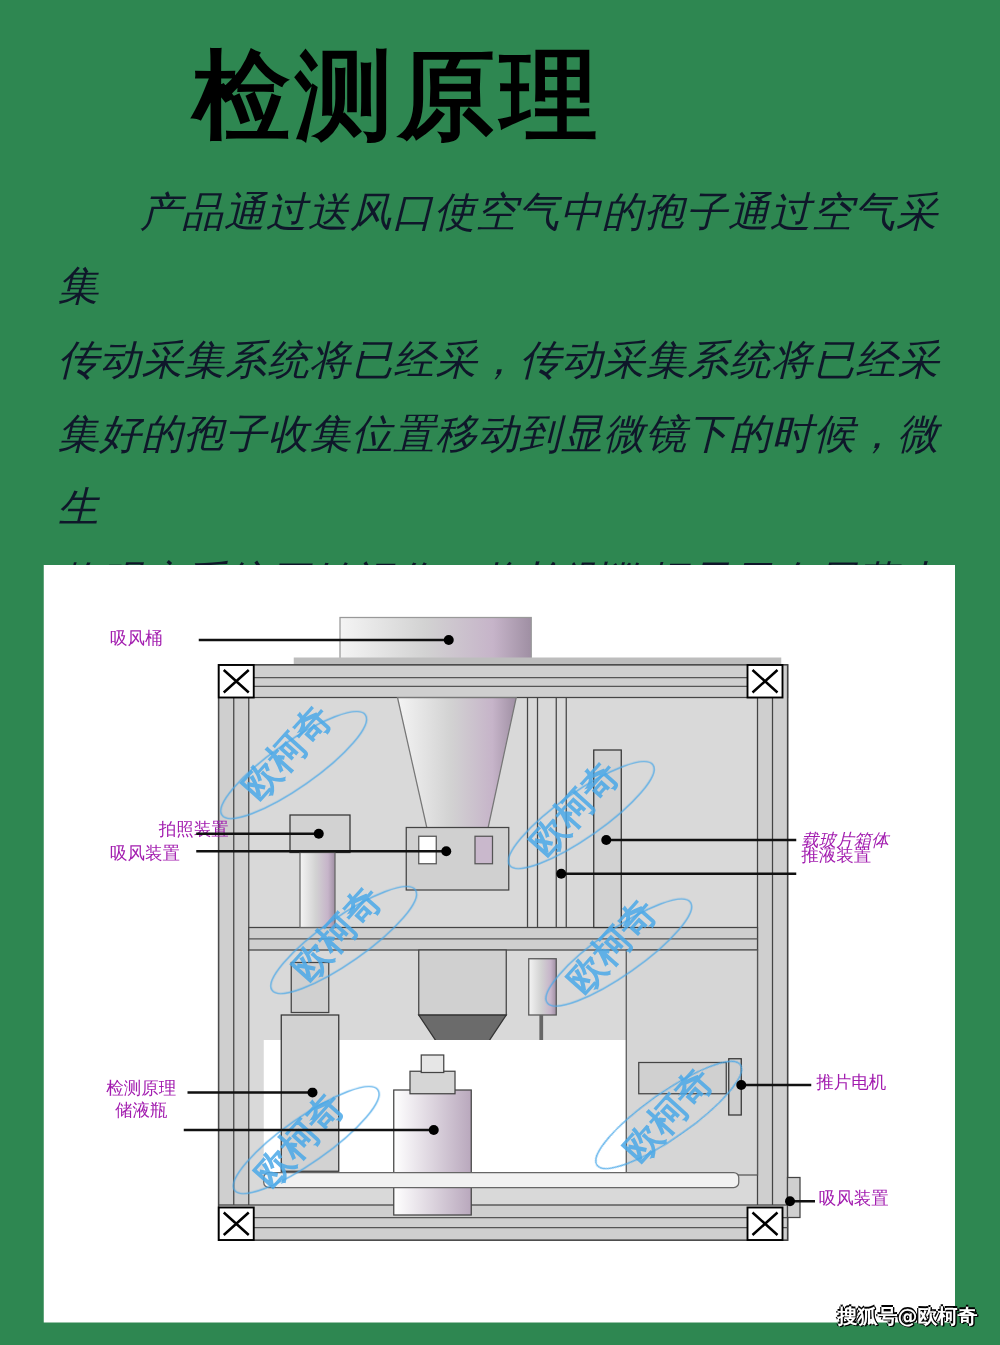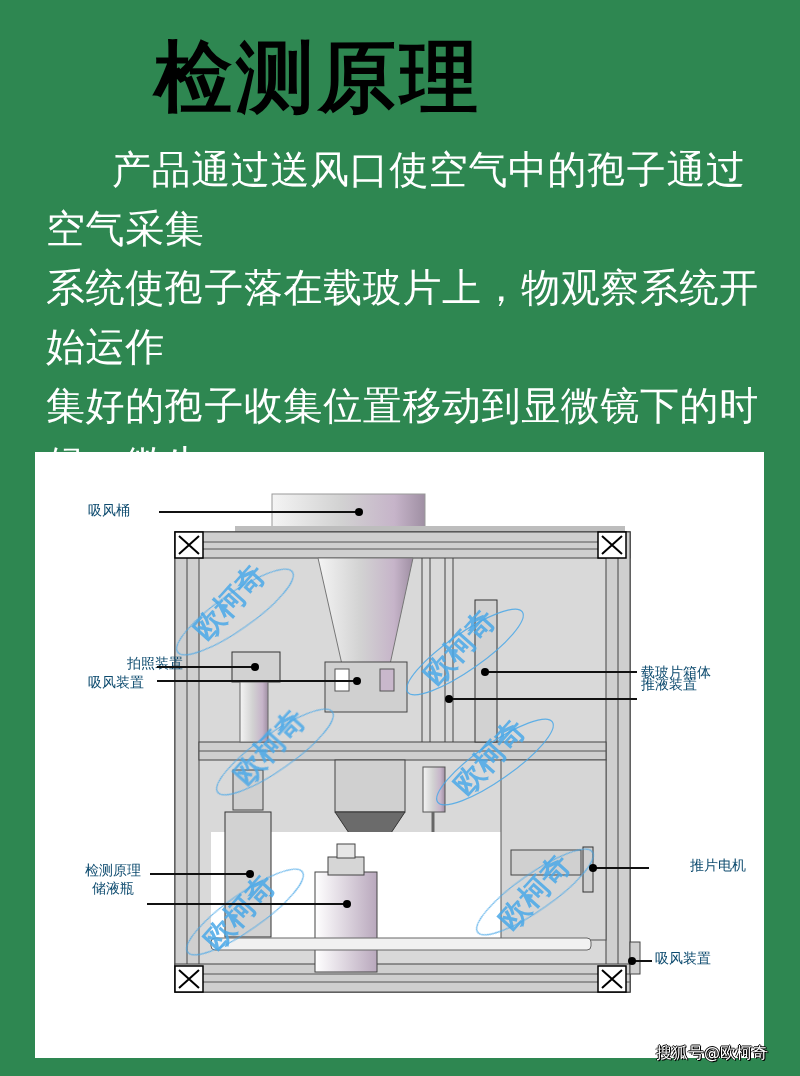--- a/index.html
+++ b/index.html
@@ -1,34 +1,34 @@
 <!DOCTYPE html>
 <html><head>
 <meta charset="utf-8">
 <style>
   html,body{margin:0;padding:0;}
   body{width:800px;height:1076px;background:#2e8751;position:relative;overflow:hidden;font-family:"DejaVu Sans",sans-serif;}
   .title{position:absolute;left:0;top:22px;width:636px;text-align:center;color:#000000;font-size:78px;font-weight:bold;letter-spacing:4px;line-height:110px;}
-  .para{position:absolute;left:46px;top:140px;width:716px;color:#ffffff;font-size:39px;line-height:59px;letter-spacing:0.6px;}
+  .para{position:absolute;left:46px;top:140px;width:716px;color:#0f172a;font-size:33px;line-height:59px;letter-spacing:0.6px;font-style:italic;}
   .para .indent{display:inline-block;width:66px;}
   .panel{position:absolute;left:35px;top:452px;width:729px;height:606px;background:#fff;}
-  .watermark-credit{position:absolute;right:32px;top:1043px;color:#fff;font-size:16px;font-weight:normal;text-shadow:1px 1px 0 #000,-1px 0 0 #000,0 -1px 0 #000,1px 0 0 #000;}
-  .label{position:absolute;font-family:"DejaVu Serif",serif;font-size:14px;color:#0c4a6e;white-space:nowrap;}
+  .watermark-credit{position:absolute;right:18px;top:1043px;color:#fff;font-size:16px;font-weight:bold;text-shadow:1px 1px 0 #000,-1px 0 0 #000,0 -1px 0 #000,1px 0 0 #000;}
+  .label{position:absolute;font-family:"DejaVu Serif",serif;font-size:14px;color:#a21caf;white-space:nowrap;}
   .leader{position:absolute;height:2px;background:#111;}
   .dot{position:absolute;width:8px;height:8px;border-radius:50%;background:#000;}
   svg{position:absolute;left:0;top:0;}
 </style>
 </head>
 <body>
 
 <div class="title">检测原理</div>
 
 <div class="para">
   <div><span class="indent"></span><span>产品通过送风口使空气中的孢子通过空气采集</span></div>
-  <div>系统使孢子落在载玻片上，物观察系统开始运作</div>
+  <div>传动采集系统将已经采，传动采集系统将已经采</div>
   <div>集好的孢子收集位置移动到显微镜下的时候，微生</div>
   <div>物观察系统开始运作，将检测数据显示在屏幕上并</div>
   <div>上传云平台。</div>
 </div>
 
 <div class="panel">
   <svg width="729" height="606" viewBox="0 0 729 606">
     <defs>
       <linearGradient id="cyl" x1="0" x2="1">
         <stop offset="0" stop-color="#f4f4f4"></stop>
@@ -139,37 +139,37 @@
   <div class="dot" style="left:320px;top:56px;"></div>
 
   <div class="label" style="left:53px;top:203px;margin-left:39px;">拍照装置</div>
   <div class="leader" style="left:122px;top:214px;width:98px;"></div>
   <div class="dot" style="left:216px;top:211px;"></div>
 
   <div class="label" style="left:53px;top:222px;">吸风装置</div>
   <div class="leader" style="left:122px;top:228px;width:200px;"></div>
   <div class="dot" style="left:318px;top:225px;"></div>
 
-  <div class="label" style="left:606px;top:212px;">载玻片箱体</div>
+  <div class="label" style="left:606px;top:212px;font-style:italic;">载玻片箱体</div>
   <div class="leader" style="left:450px;top:219px;width:152px;"></div>
   <div class="dot" style="left:446px;top:216px;"></div>
 
   <div class="label" style="left:606px;top:224px;text-align:center;">推液装置</div>
   <div class="leader" style="left:414px;top:246px;width:188px;"></div>
   <div class="dot" style="left:410px;top:243px;"></div>
 
   <div class="label" style="left:50px;top:410px;">检测原理</div>
   <div class="leader" style="left:115px;top:421px;width:100px;"></div>
   <div class="dot" style="left:211px;top:418px;"></div>
 
   <div class="label" style="left:57px;top:428px;">储液瓶</div>
   <div class="leader" style="left:112px;top:451px;width:200px;"></div>
   <div class="dot" style="left:308px;top:448px;"></div>
 
-  <div class="label" style="left:655px;top:405px;">推片电机</div>
+  <div class="label" style="left:618px;top:405px;">推片电机</div>
   <div class="leader" style="left:558px;top:415px;width:56px;"></div>
   <div class="dot" style="left:554px;top:412px;"></div>
 
   <div class="label" style="left:620px;top:498px;">吸风装置</div>
   <div class="leader" style="left:597px;top:508px;width:20px;"></div>
   <div class="dot" style="left:593px;top:505px;"></div>
 </div>
 
 <div class="watermark-credit">搜狐号@欧柯奇</div>
 

